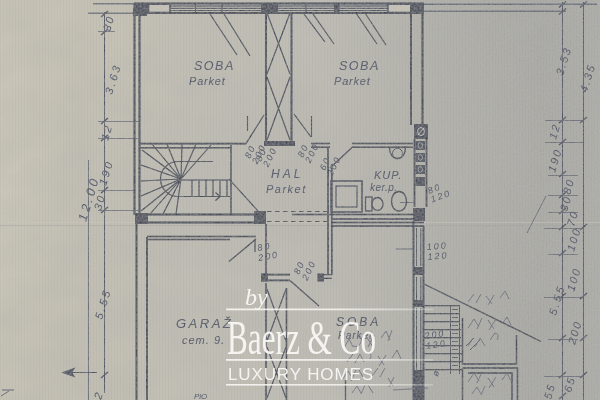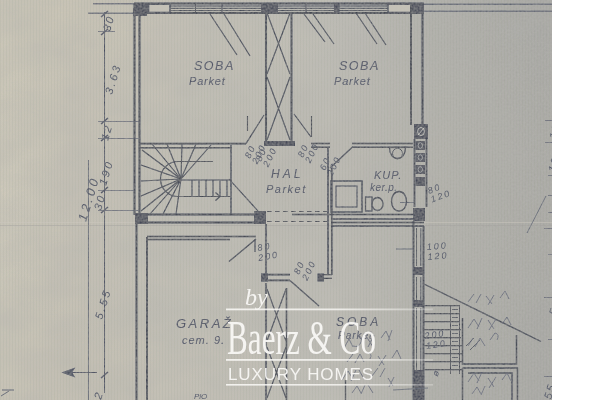--- a/index.html
+++ b/index.html
@@ -1,16 +1,16 @@
 <!DOCTYPE html>
 <html><head>
 <meta charset="utf-8">
 <style>
 html,body{margin:0;padding:0}
-.page{position:relative;width:552px;height:400px;overflow:hidden;background:#b5b1a9;font-family:"Liberation Sans",sans-serif}
+.page{position:relative;width:600px;height:400px;overflow:hidden;background:#b5b1a9;font-family:"Liberation Sans",sans-serif}
 svg{position:absolute;left:0;top:0}
 </style>
 </head>
 <body>
 <div class="page">
 <svg width="600" height="400" viewBox="0 0 600 400">
 <defs>
 <filter id="blotch" x="0" y="0" width="100%" height="100%">
 <feTurbulence type="fractalNoise" baseFrequency="0.022 0.03" numOctaves="3" seed="11" result="b"></feTurbulence>
 <feColorMatrix in="b" type="matrix" values="0 0 0 0 0.42  0 0 0 0 0.42  0 0 0 0 0.40  0.9 0.9 0 0 -0.62"></feColorMatrix>

